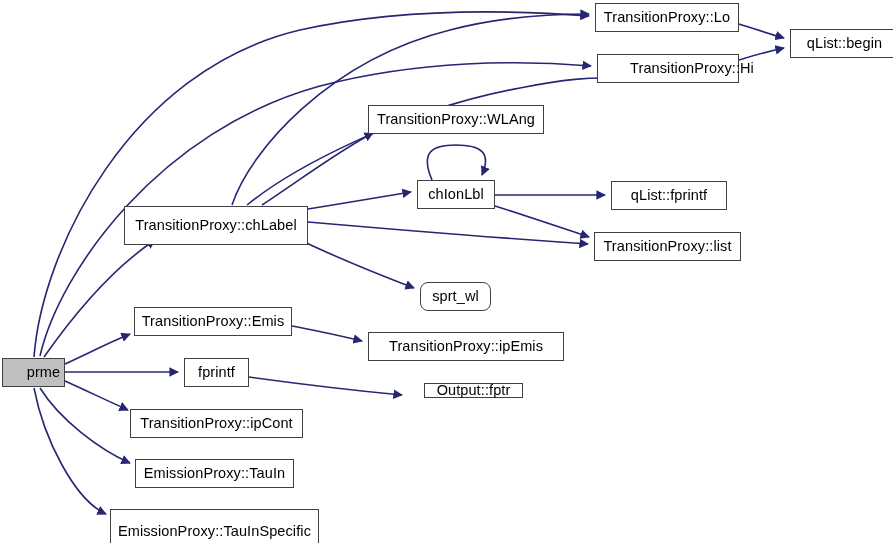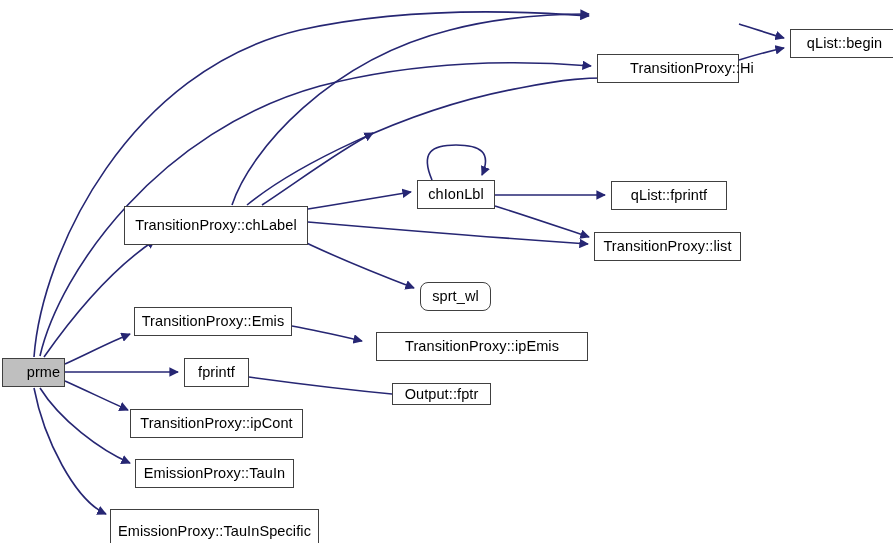--- a/index.html
+++ b/index.html
@@ -106,29 +106,35 @@
   </svg>
 
   <div class="node root" style="left:2px; top:358px; width:63px; height:29px;padding-left:20px;">
     <span class="node-label">prme</span>
   </div>
 
   <div class="node" style="left:124px; top:206px; width:184px; height:39px;">
     <span class="node-label">TransitionProxy::chLabel</span>
   </div>
 
+  <div class="node" style="left:595px; top:3px; width:144px; height:29px;">
+    <span class="node-label">TransitionProxy::Lo</span>
+  </div>
 
   <div class="node" style="left:597px; top:54px; width:142px; height:29px;padding-left:48px;">
     <span class="node-label">TransitionProxy::Hi</span>
   </div>
 
   <div class="node" style="left:790px; top:29px; width:109px; height:29px;justify-content:center;">
     <span class="node-label">qList::begin</span>
   </div>
 
+  <div class="node" style="left:368px; top:105px; width:176px; height:29px;">
+    <span class="node-label">TransitionProxy::WLAng</span>
+  </div>
 
   <div class="node" style="left:417px; top:180px; width:78px; height:29px;">
     <span class="node-label">chIonLbl</span>
   </div>
 
   <div class="node" style="left:611px; top:181px; width:116px; height:29px;">
     <span class="node-label">qList::fprintf</span>
   </div>
 
   <div class="node" style="left:594px; top:232px; width:147px; height:29px;">
@@ -136,29 +142,29 @@
   </div>
 
   <div class="node" style="left:420px; top:282px; width:71px; height:29px;border-radius:8px;">
     <span class="node-label">sprt_wl</span>
   </div>
 
   <div class="node" style="left:134px; top:307px; width:158px; height:29px;">
     <span class="node-label">TransitionProxy::Emis</span>
   </div>
 
-  <div class="node" style="left:368px; top:332px; width:212px; height:29px;margin-left:8px;">
+  <div class="node" style="left:368px; top:332px; width:196px; height:29px;">
     <span class="node-label">TransitionProxy::ipEmis</span>
   </div>
 
   <div class="node" style="left:184px; top:358px; width:65px; height:29px;">
     <span class="node-label">fprintf</span>
   </div>
 
-  <div class="node" style="left:392px; top:383px; width:99px; height:22px;">
+  <div class="node" style="left:424px; top:383px; width:99px; height:15px;">
     <span class="node-label">Output::fptr</span>
   </div>
 
   <div class="node" style="left:130px; top:409px; width:173px; height:29px;">
     <span class="node-label">TransitionProxy::ipCont</span>
   </div>
 
   <div class="node" style="left:135px; top:459px; width:159px; height:29px;">
     <span class="node-label">EmissionProxy::TauIn</span>
   </div>

